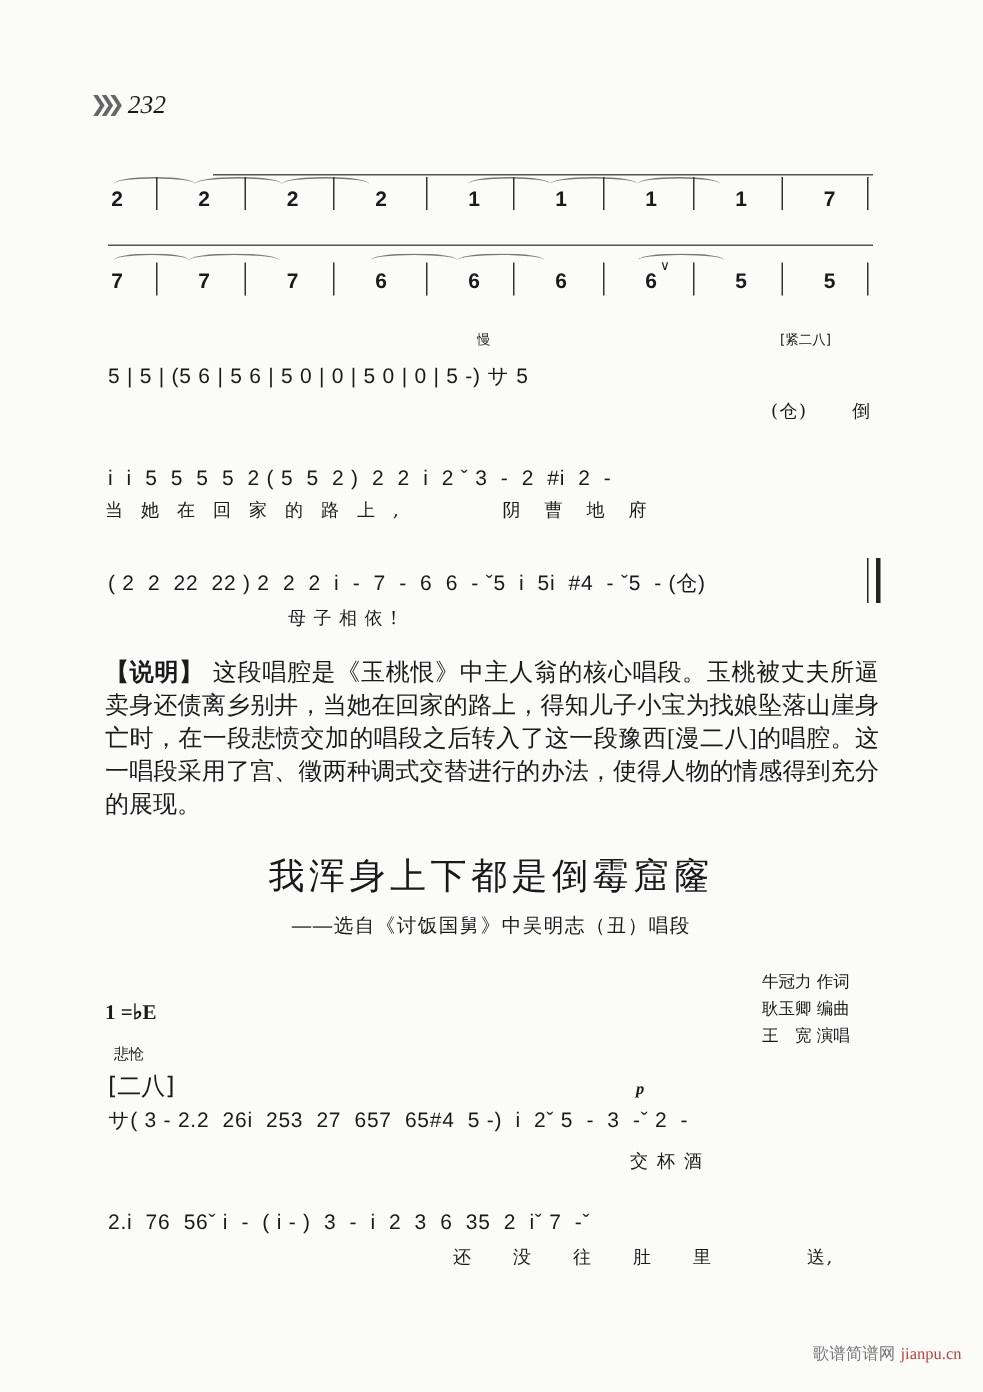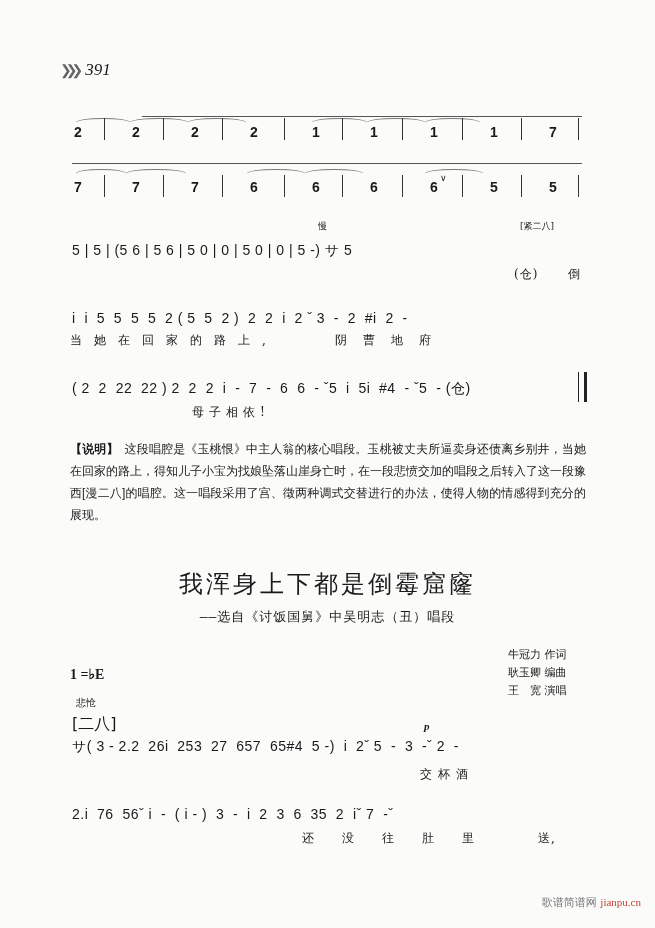--- a/index.html
+++ b/index.html
@@ -10,38 +10,38 @@
   .pagehdr .arrow { font-size:14px; color:#666; letter-spacing:-6px; }
   .pagehdr .num { font-family:"Liberation Serif", serif; font-style:italic; font-size:17px; }
   .row { position:absolute; left:62px; width:530px; height:40px; }
   .topline { position:absolute; left:10px; right:10px; top:0; border-top:1px solid #555; }
   .note { position:absolute; font-family:"Liberation Sans", sans-serif; font-weight:bold; font-size:14px; text-align:center; width:20px; }
   .bar { position:absolute; width:1px; height:22px; background:#333; }
   .tie { position:absolute; height:8px; border-top:1px solid #777; border-radius:50% 50% 0 0; }
   .lyric { position:absolute; font-size:12px; letter-spacing:1px; font-family:"DejaVu Serif", serif; }
   .small { position:absolute; font-size:9px; }
   .seq { position:absolute; left:72px; font-family:"Liberation Sans", sans-serif; font-weight:normal; font-size:14px; white-space:pre; letter-spacing:0.5px; }
-  .para { left:70px; top:438px; width:516px; font-family:Liberation Sans, sans-serif; font-size:12px; line-height:22px; text-align:justify; }
+  .para { left:70px; top:438px; width:516px; font-family:Liberation Serif, serif; font-size:16px; line-height:22px; text-align:justify; }
   .para b { font-weight:bold; margin-right:6px; }
   .title { left:0; width:655px; top:568px; text-align:center; font-family:"DejaVu Serif", serif; font-size:24px; letter-spacing:3px; }
-  .subtitle { left:0; width:655px; top:608px; text-align:center; font-family:Liberation Mono, monospace; font-size:13px; letter-spacing:1px; }
+  .subtitle { left:0; width:655px; top:608px; text-align:center; font-family:Liberation Sans, sans-serif; font-size:13px; letter-spacing:1px; }
   .credits { left:508px; top:646px; font-family:"DejaVu Serif", serif; font-size:11px; line-height:18px; }
   .key { left:70px; top:666px; font-family:"Liberation Serif", serif; font-weight:bold; font-size:14px; }
   .mood { left:76px; top:696px; font-size:10px; }
   .sect { left:72px; top:714px; font-size:16px; }
   .dblbar { position:absolute; left:578px; top:372px; width:5px; height:30px; border-left:1px solid #222; border-right:3px solid #222; }
   .wm { right:14px; bottom:18px; font-size:11px; color:#777; }
   .wm .u { color:#c0443a;font-family:Liberation Serif, serif; }
 </style>
 </head>
 <body>
 
 <div class="abs pagehdr">
   <span class="arrow">❯❯❯</span>
-  <span class="num">391</span>
+  <span class="num">232</span>
 </div>
 
 <div class="row" style="top:118px">
   <div class="topline" style="top:-2px;left:80px"></div>
   <div class="tie" style="left:14px;width:54px;top:0"></div>
   <div class="tie" style="left:68px;width:58px;top:0"></div>
   <div class="tie" style="left:126px;width:58px;top:0"></div>
   <div class="tie" style="left:250px;width:55px;top:0"></div>
   <div class="tie" style="left:305px;width:58px;top:0"></div>
   <div class="tie" style="left:363px;width:55px;top:0"></div>

